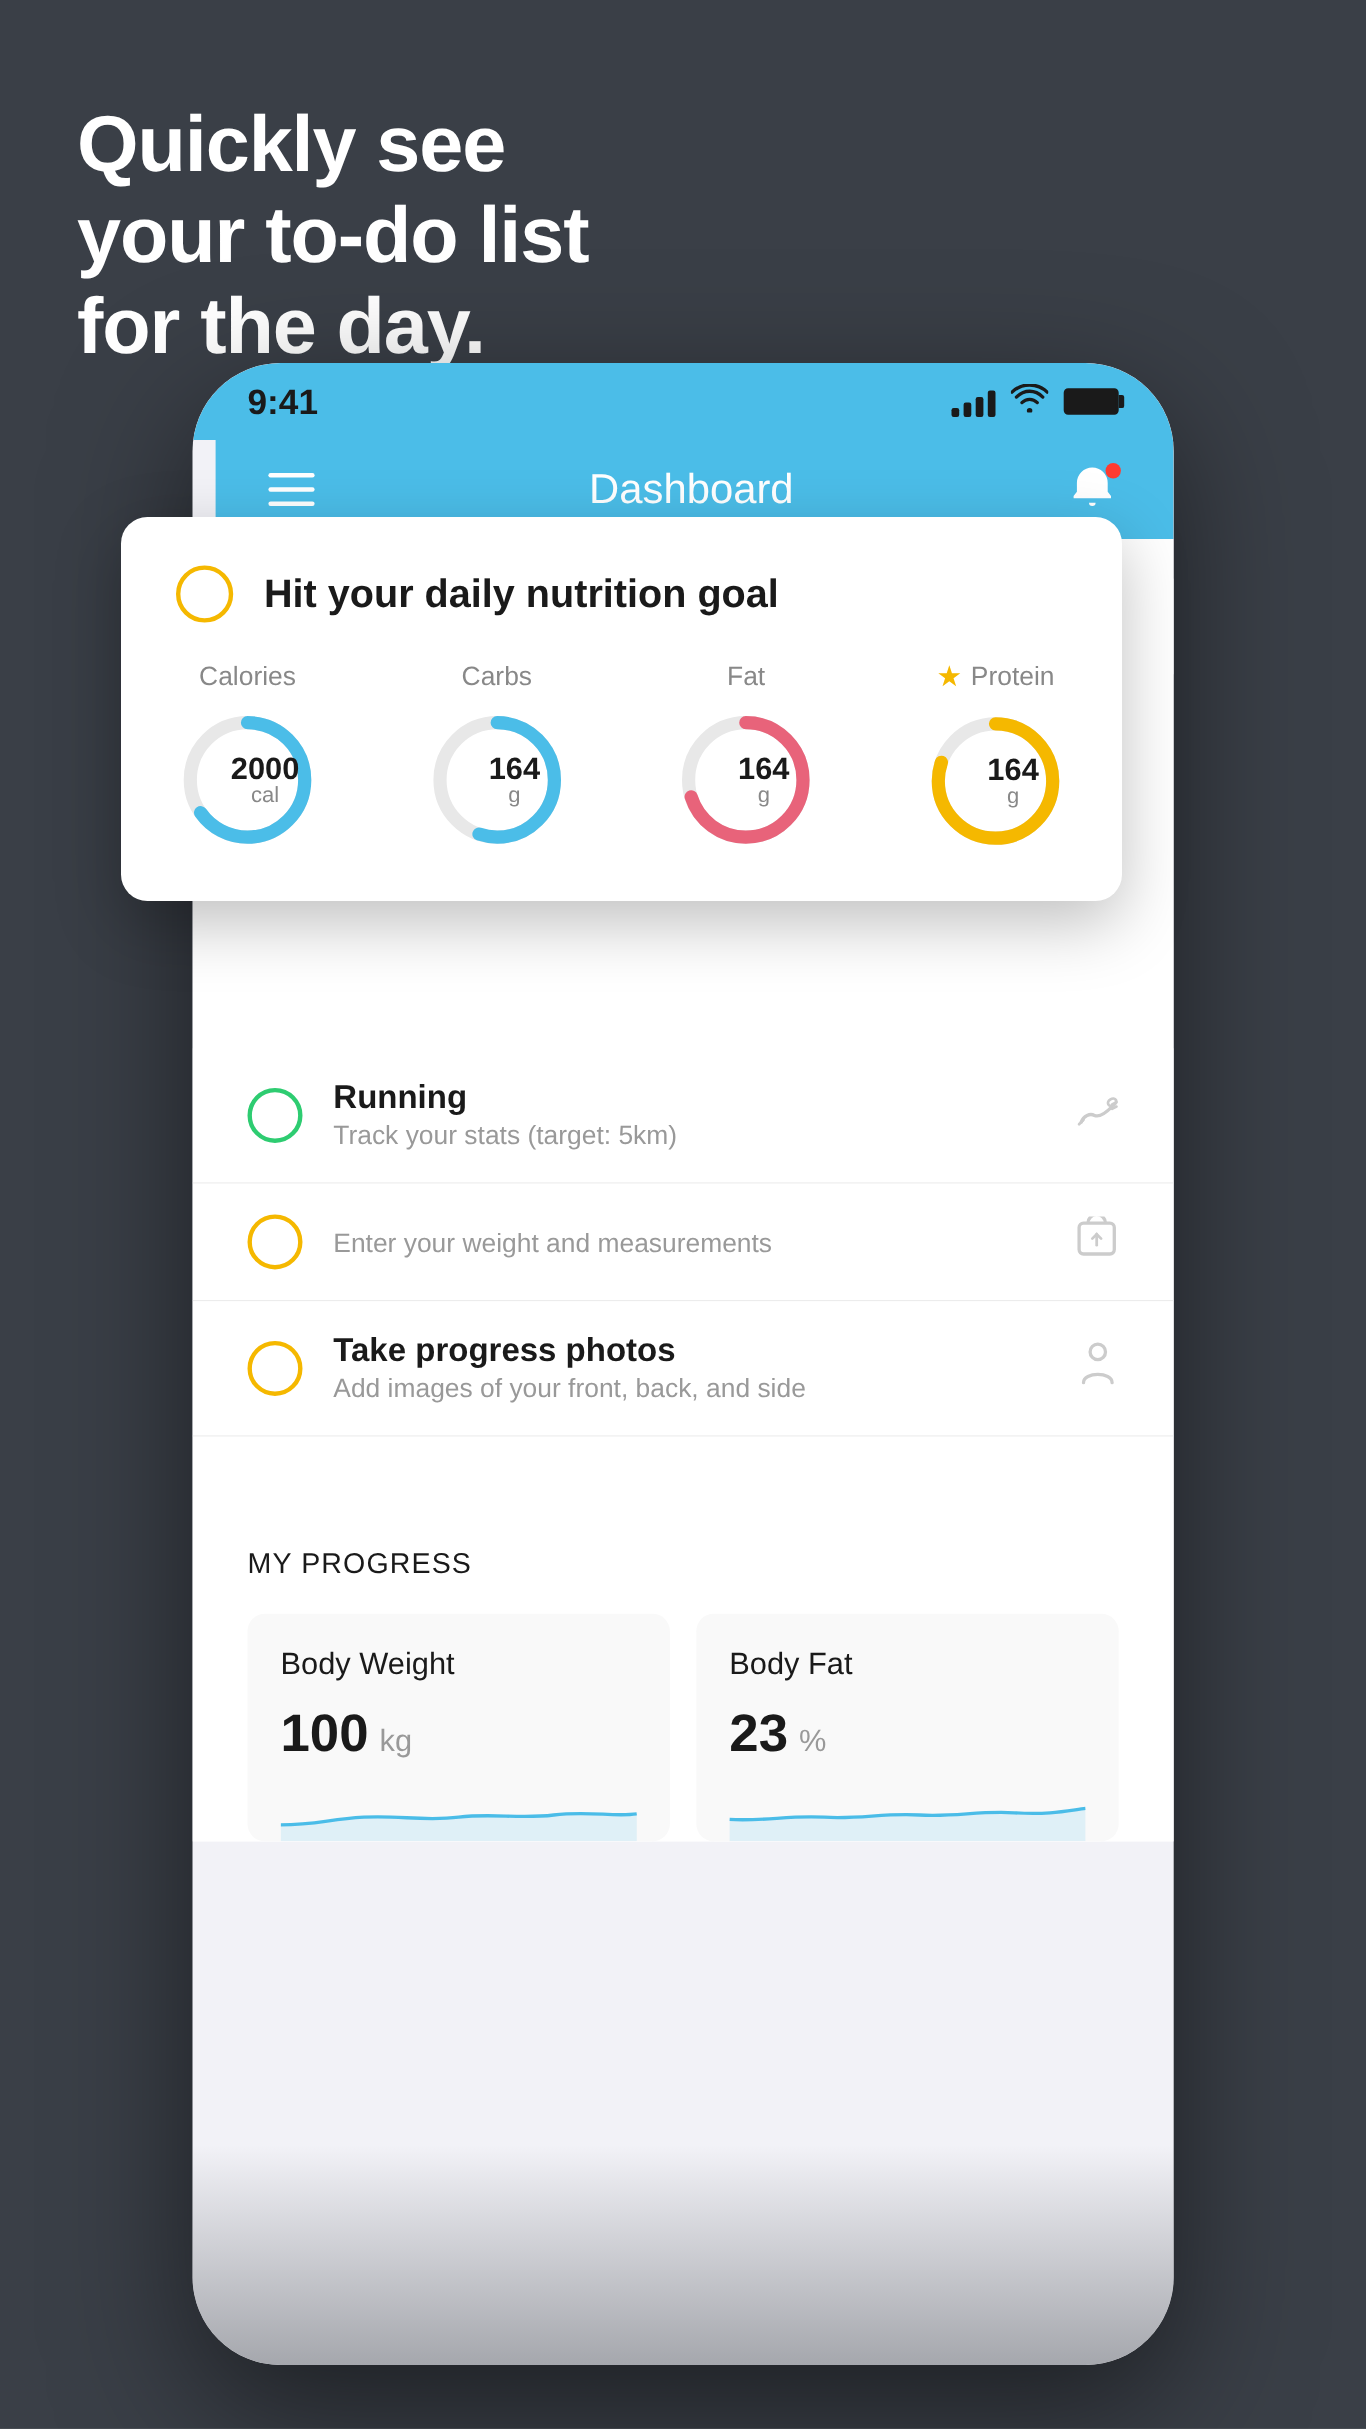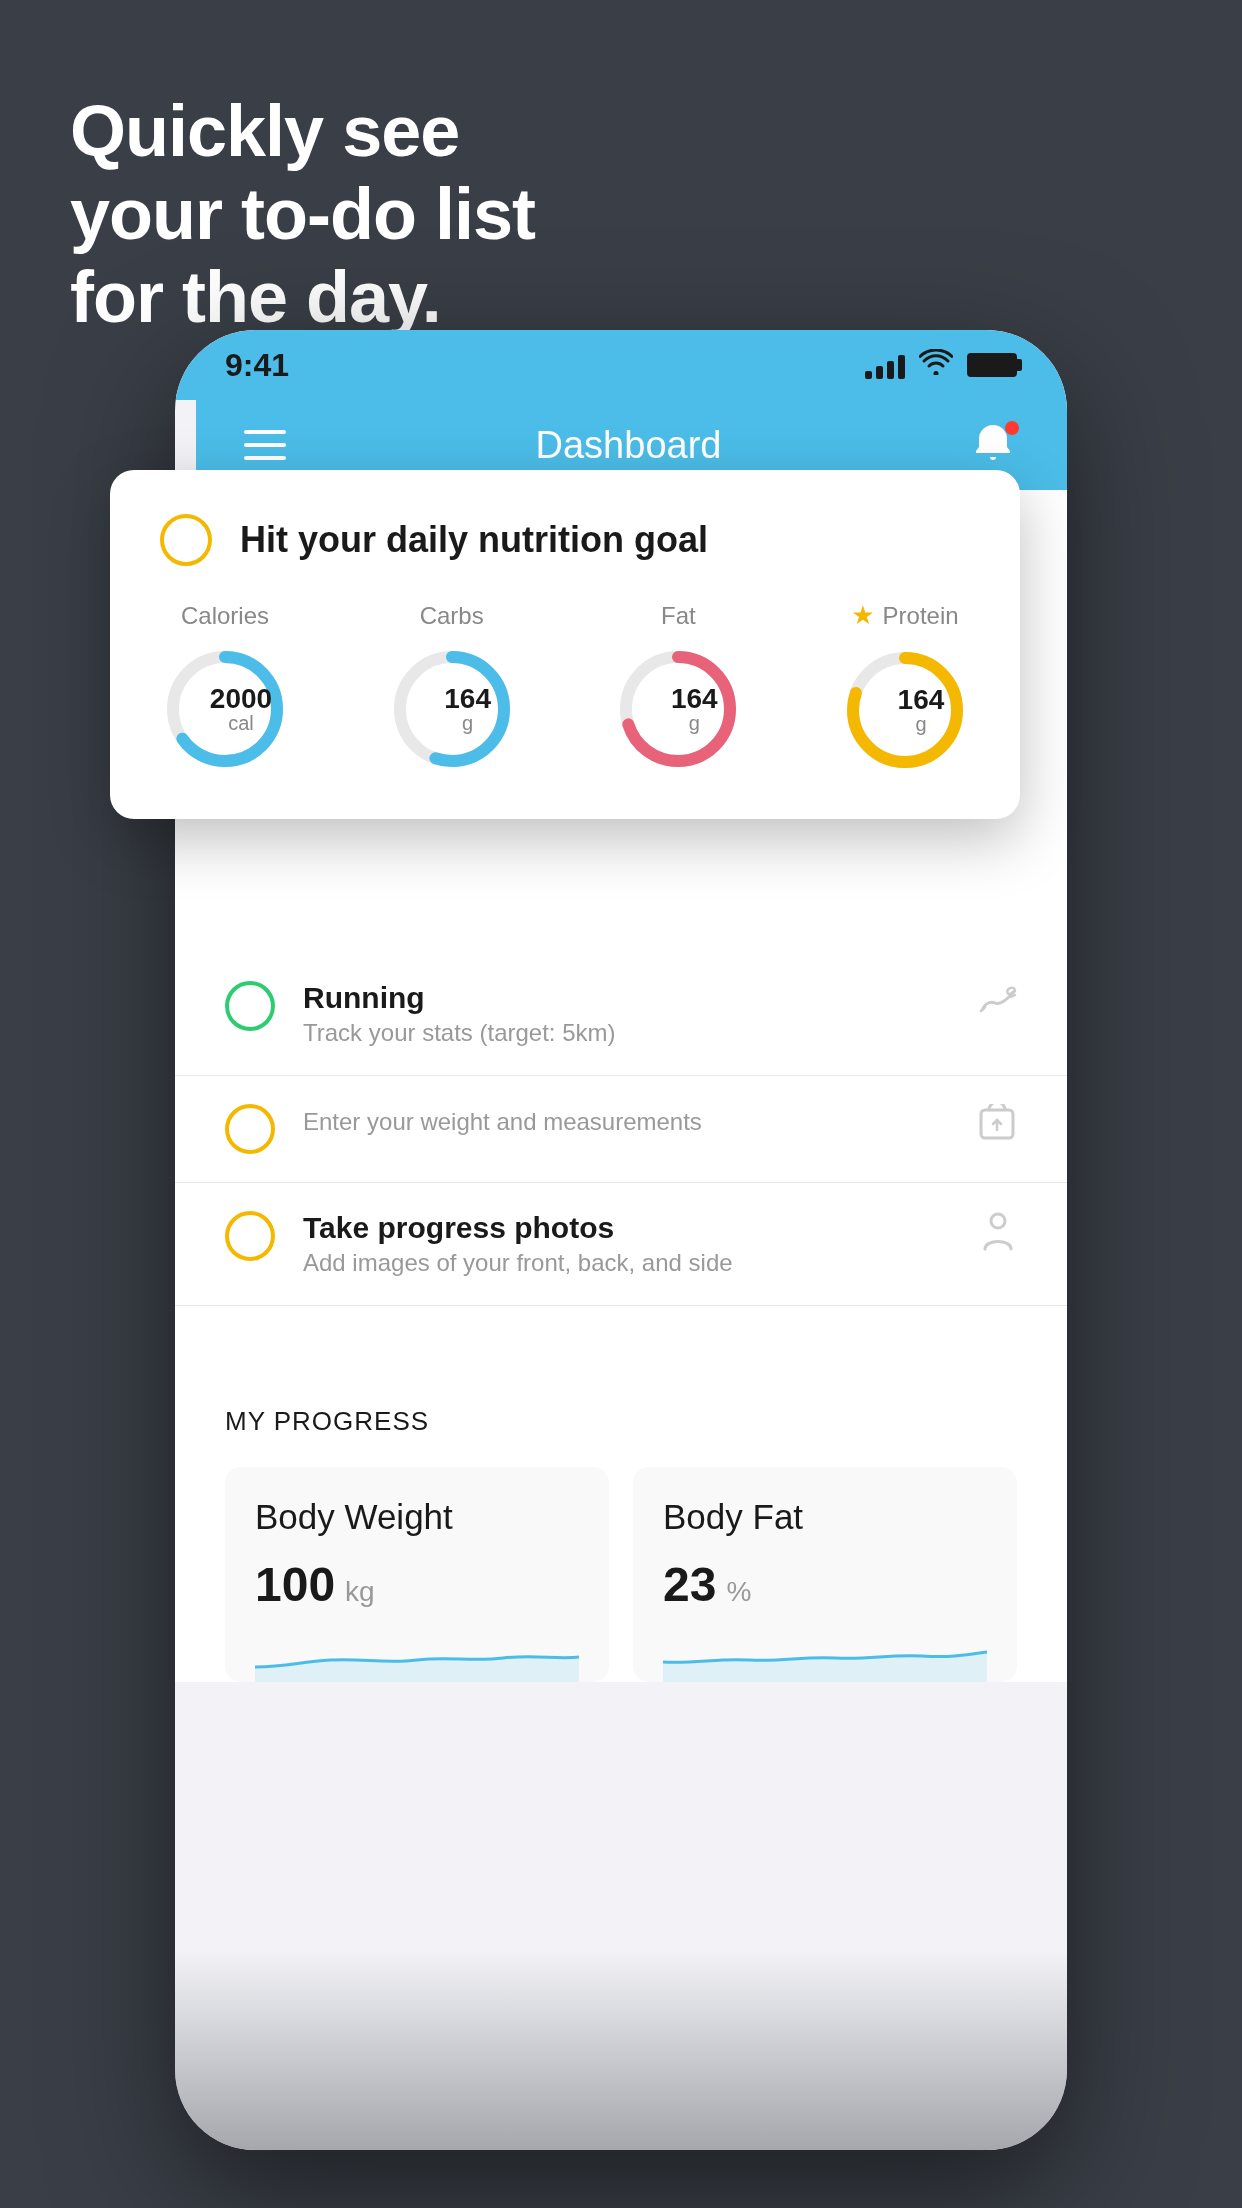--- a/index.html
+++ b/index.html
@@ -239,21 +239,21 @@
     }
     .donut-unit {
       font-size: 20px;
       color: #888;
       line-height: 1;
     }
 
     
     .list-item {
       display: flex;
-      align-items: flex-start;
+      align-items: center;
       padding: 28px 50px;
       border-bottom: 1px solid #e8e8e8;
       background: white;
       gap: 28px;
     }
     .list-circle {
       width: 50px;
       height: 50px;
       border-radius: 50%;
       border: 4px solid #2ecc71;
@@ -299,21 +299,21 @@
       gap: 24px;
     }
     .progress-card {
       flex: 1;
       background: #f9f9f9;
       border-radius: 16px;
       padding: 30px 30px 0;
       overflow: hidden;
     }
     .progress-card-title {
-      font-size: 35px;
+      font-size: 28px;
       color: #1a1a1a;
       font-weight: 500;
       margin-bottom: 20px;
     }
     .progress-value-row {
       display: flex;
       align-items: baseline;
       gap: 10px;
       margin-bottom: 20px;
     }

